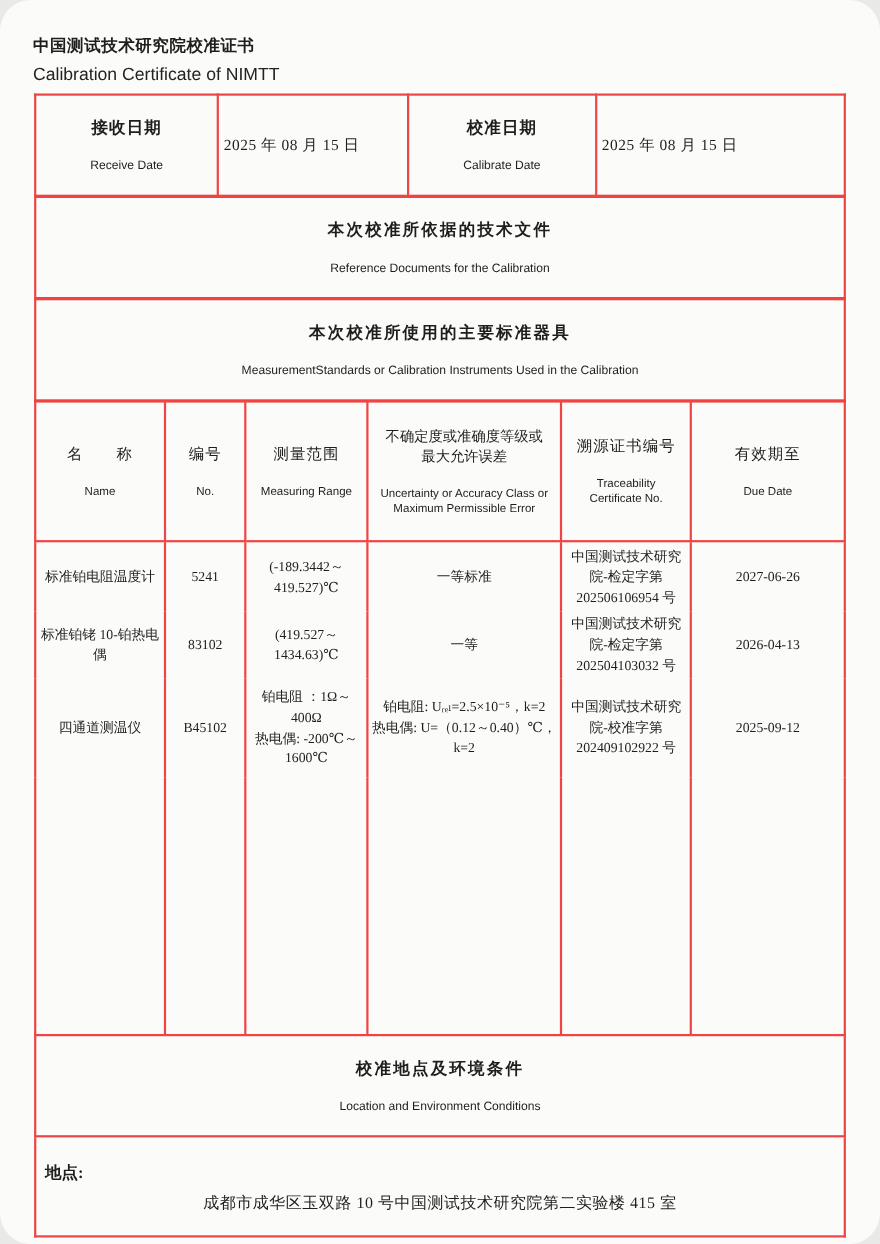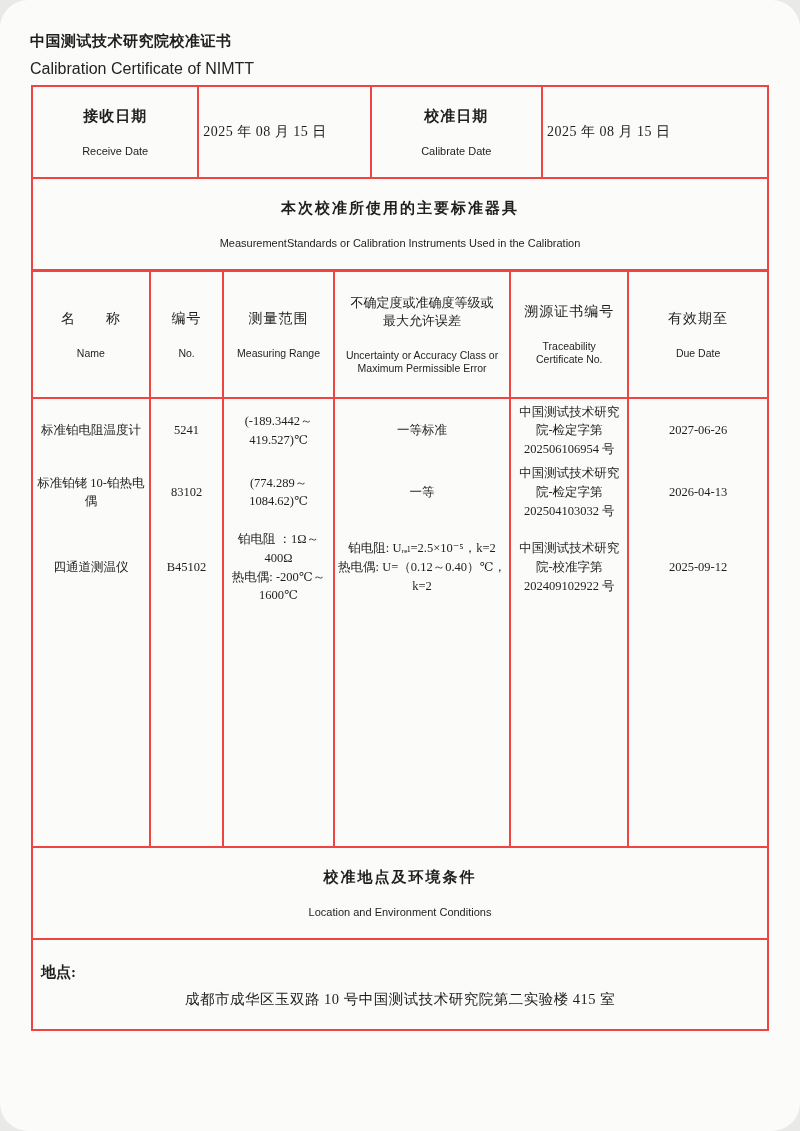--- a/index.html
+++ b/index.html
@@ -102,20 +102,26 @@
           <div class="lbl-zh">校准日期</div>
           <div class="lbl-en">Calibrate Date</div>
         </td>
         <td class="date-val">2025 年 08 月 15 日</td>
       </tr>
     </tbody>
       </table>
 
     <table>
       <tbody>
+          <tr style="height:50px;">
+        <td class="sect-head">
+          <div class="lbl-zh">本次校准所依据的技术文件</div>
+          <div class="lbl-en">Reference Documents for the Calibration</div>
+        </td>
+      </tr>
     </tbody>
       </table>
 
     <table>
       <tbody>
           <tr style="height:48px;">
         <td class="sect-head">
           <div class="lbl-zh">本次校准所使用的主要标准器具</div>
           <div class="lbl-en">MeasurementStandards or Calibration Instruments Used in the Calibration</div>
         </td>
@@ -165,21 +171,21 @@
         <td>标准铂电阻温度计</td>
         <td>5241</td>
         <td>(-189.3442～419.527)℃</td>
         <td>一等标准</td>
         <td>中国测试技术研究院-检定字第 202506106954 号</td>
         <td>2027-06-26</td>
       </tr>
       <tr class="std-body" style="height:56px;">
         <td>标准铂铑 10-铂热电偶</td>
         <td>83102</td>
-        <td>(774.289～1084.62)℃</td>
+        <td>(419.527～1434.63)℃</td>
         <td>一等</td>
         <td>中国测试技术研究院-检定字第 202504103032 号</td>
         <td>2026-04-13</td>
       </tr>
       <tr class="std-body" style="height:90px;">
         <td>四通道测温仪</td>
         <td>B45102</td>
         <td>铂电阻 ：1Ω～400Ω
 热电偶: -200℃～1600℃</td>
         <td>铂电阻: Uᵣₑₗ=2.5×10⁻⁵，k=2

